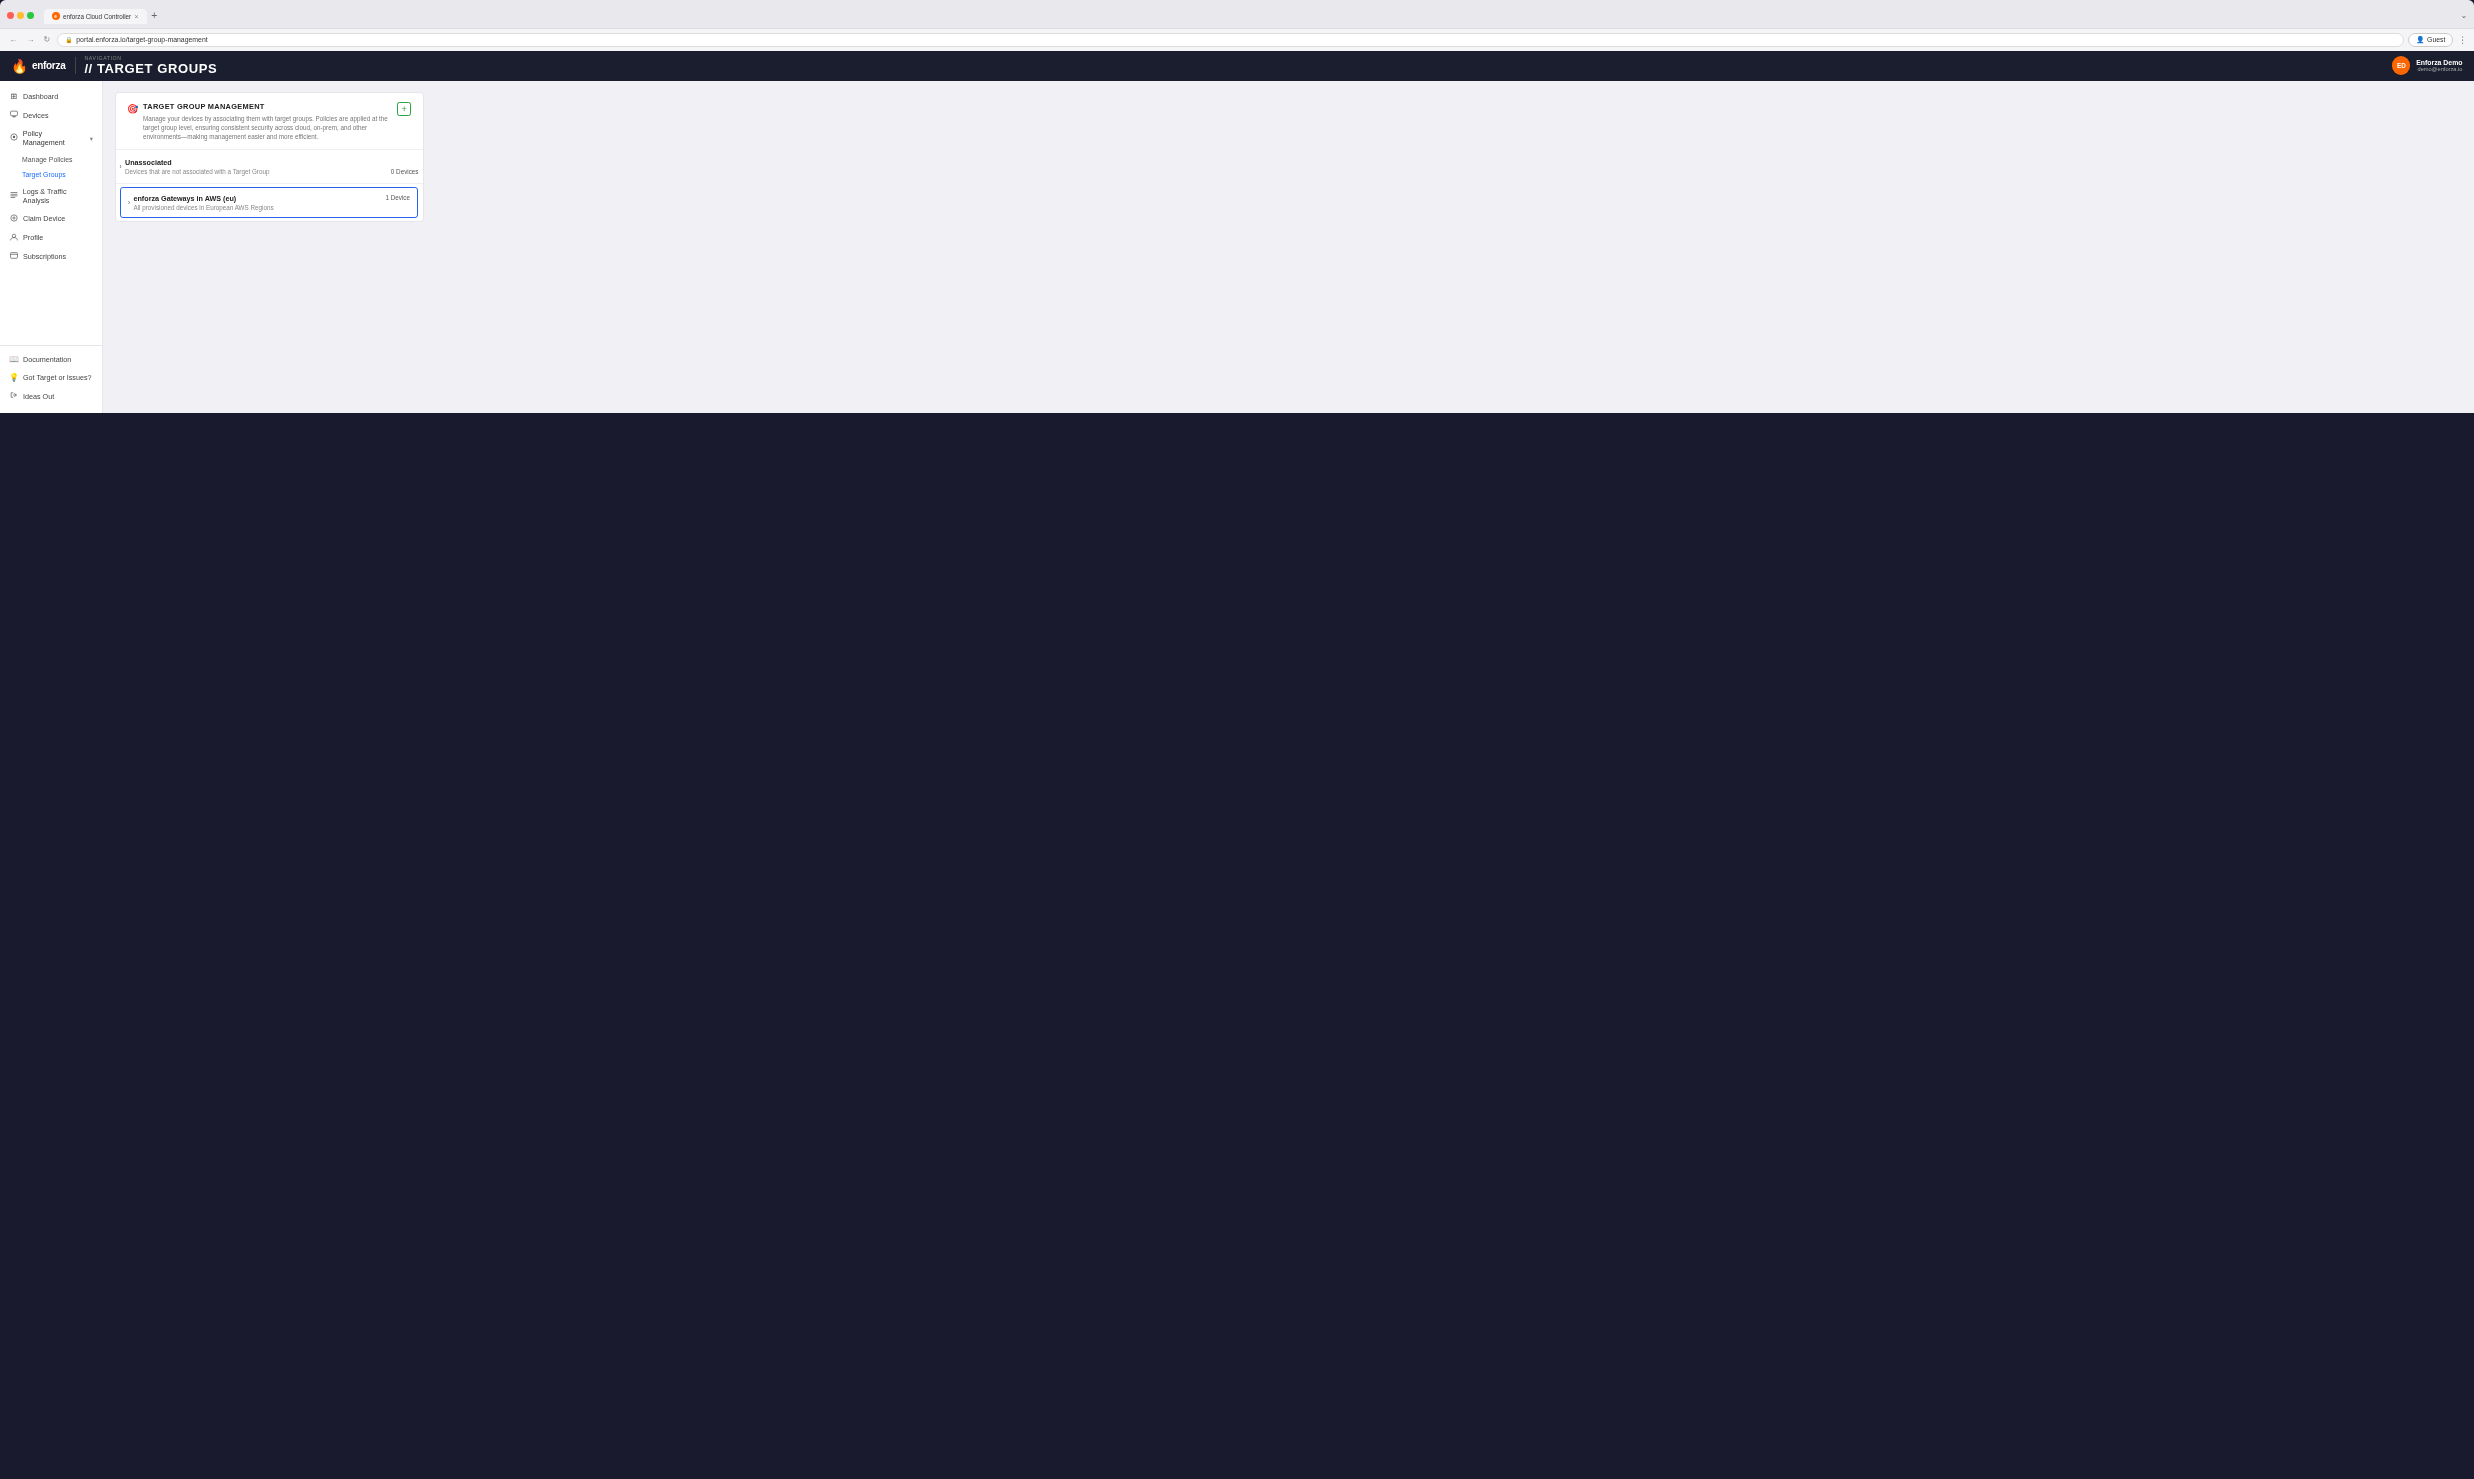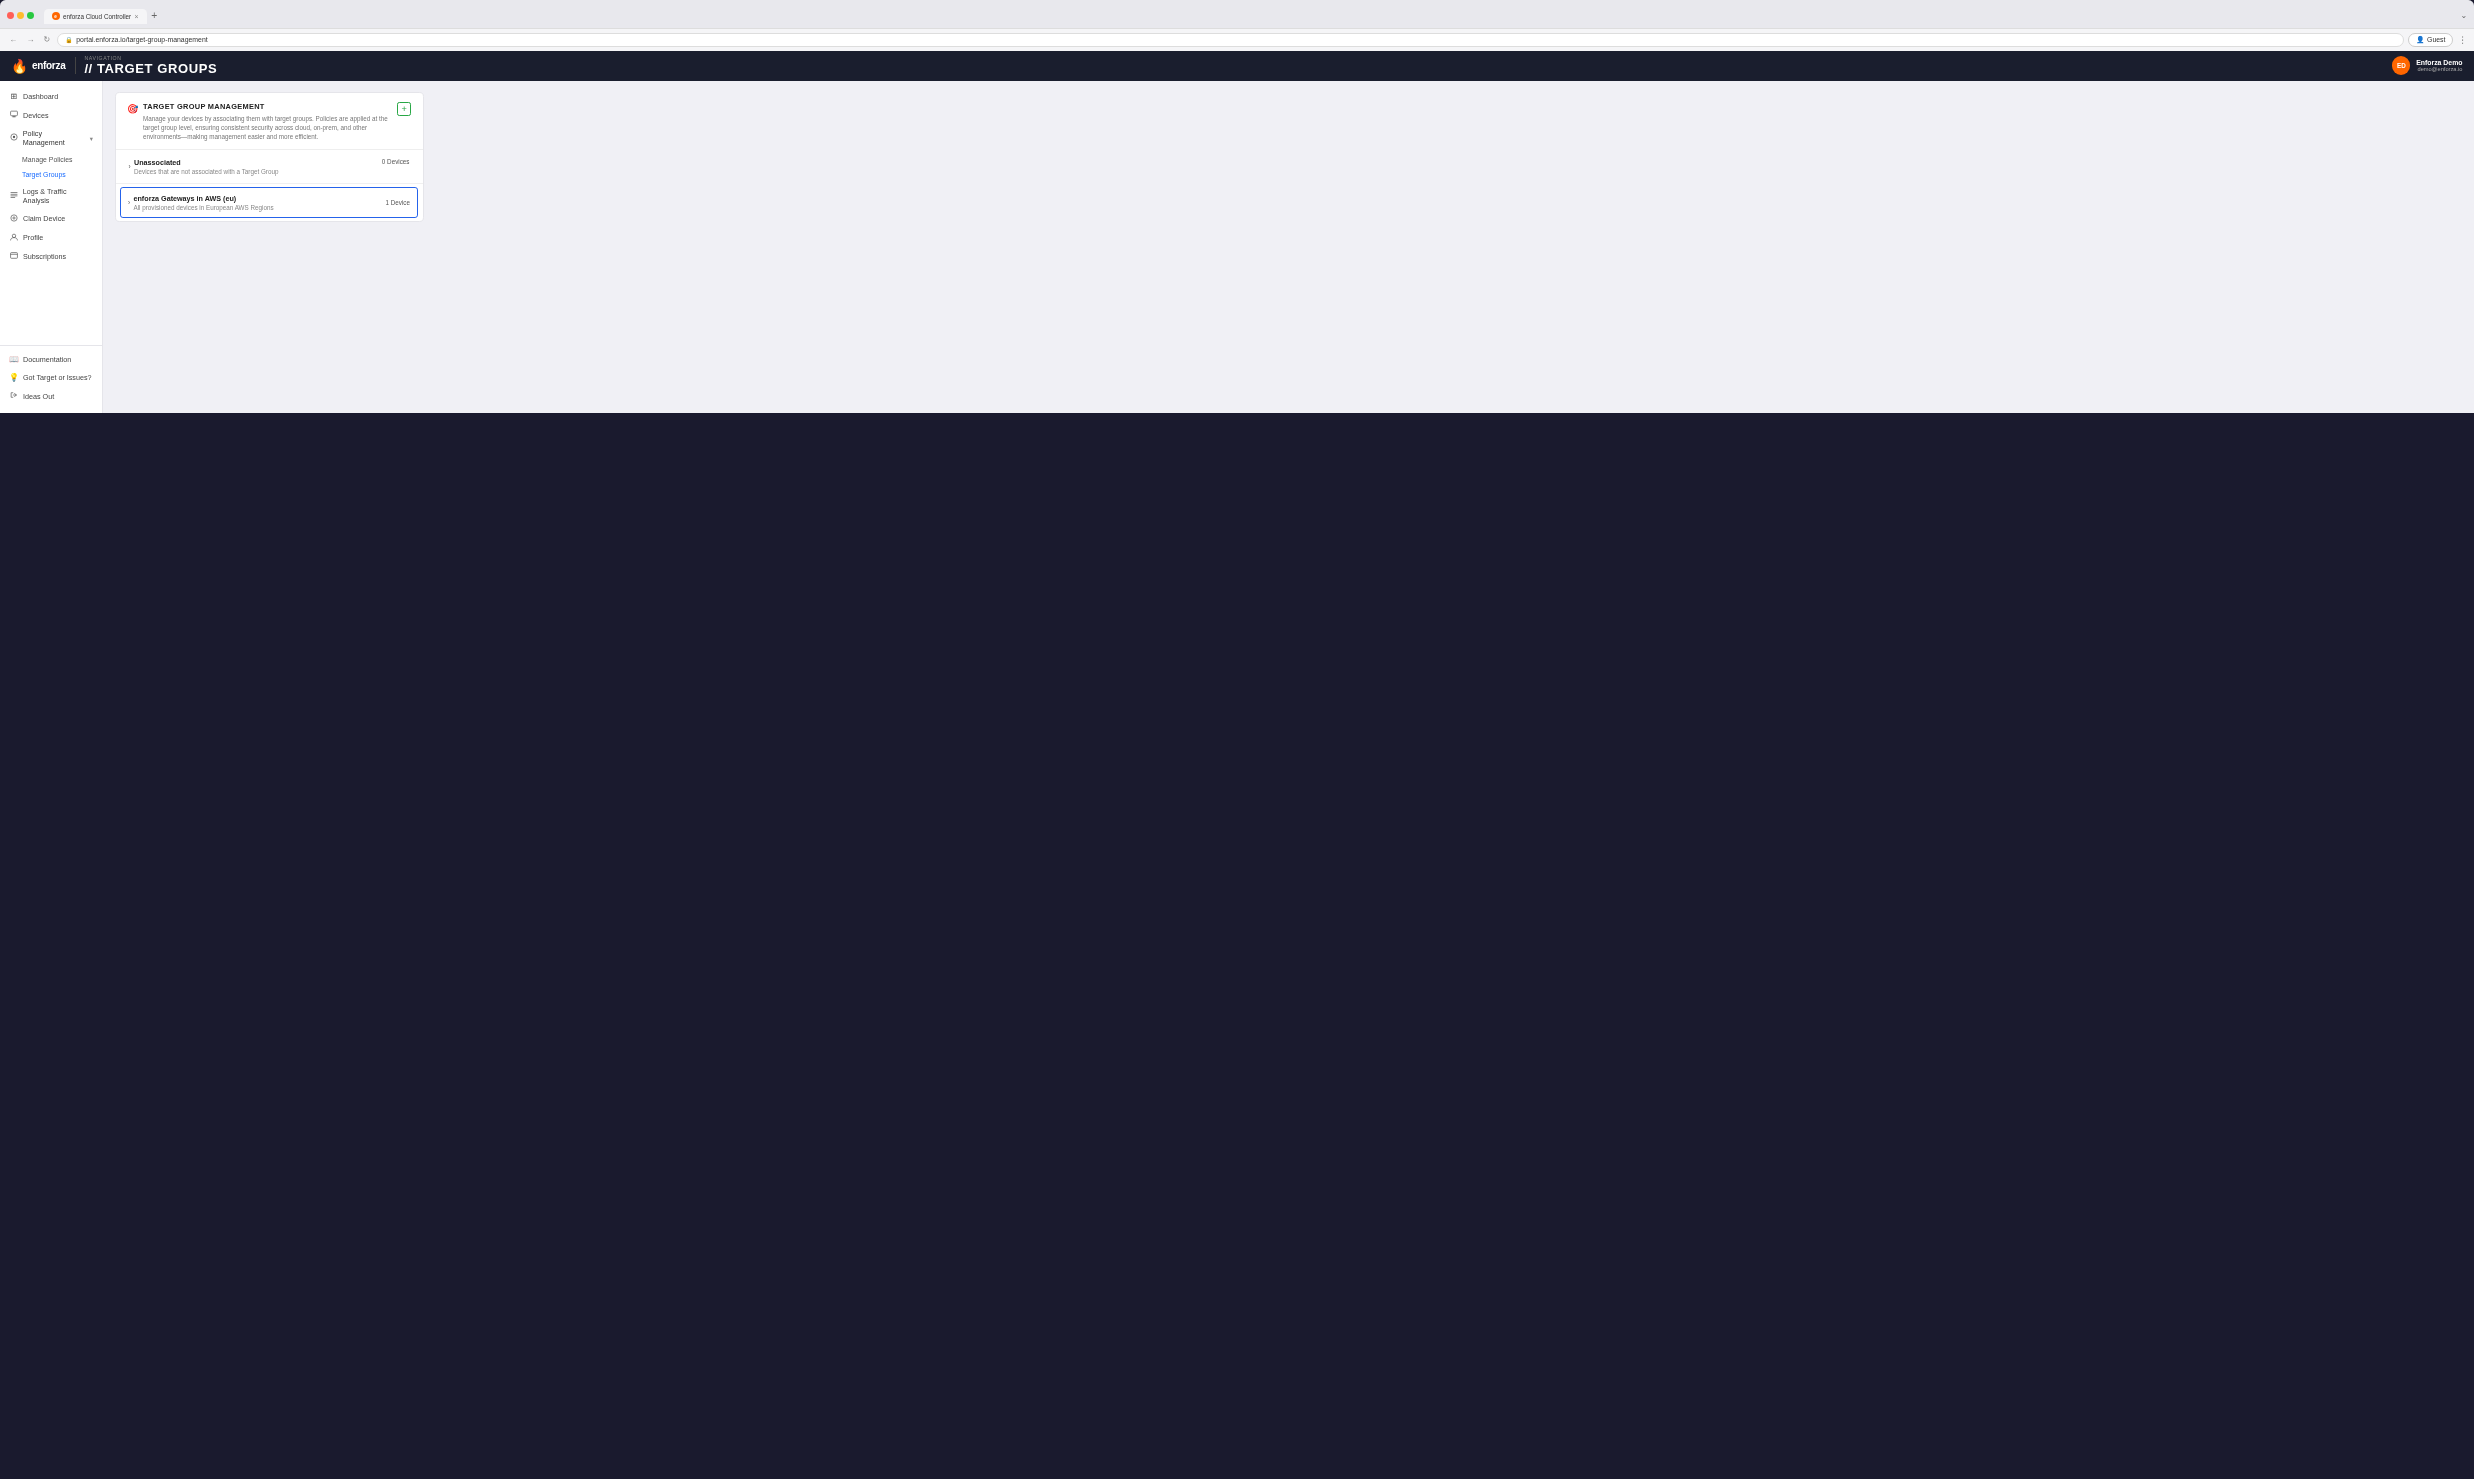--- a/index.html
+++ b/index.html
@@ -372,24 +372,24 @@
       margin-top: 1.1px;
     }
     .group-badge {
       font-size: 6.3px;
       color: #555;
       font-weight: 500;
       white-space: nowrap;
     }
     .group-item-normal {
       margin: 0;
-      padding: 8px 13px;
+      padding: 8px 4px;
       border-bottom: 0.6px solid #f0f0f0;
       display: flex;
-      align-items: flex-start;
+      align-items: flex-end;
       cursor: pointer;
     }
     .group-item-normal:last-child { border-bottom: none; }
   </style>
 </head>
 <body>
 
 <div class="browser-chrome">
   <div class="browser-titlebar">
     <div class="traffic-lights">
@@ -573,21 +573,21 @@
               <span class="group-chevron">›</span>
               <div class="group-info">
                 <div class="group-name">Unassociated</div>
                 <div class="group-desc">Devices that are not associated with a Target Group</div>
               </div>
             </div>
             <span class="group-badge">0 Devices</span>
           </div>
 
           <div style="padding: 3.4px 4.6px;">
-            <div style="border: 1.1px solid #2563eb; border-radius: 2.9px; padding: 5.7px 6.9px; display: flex; align-items: center; cursor: pointer; background: white;">
+            <div style="border: 1.1px solid #2563eb; border-radius: 2.9px; padding: 5.7px 6.9px; display: flex; cursor: pointer; background: white;">
               <div class="group-item-left">
                 <span class="group-chevron">›</span>
                 <div class="group-info">
                   <div class="group-name">enforza Gateways in AWS (eu)</div>
                   <div class="group-desc">All provisioned devices in European AWS Regions</div>
                 </div>
               </div>
               <span class="group-badge">1 Device</span>
             </div>
           </div>

